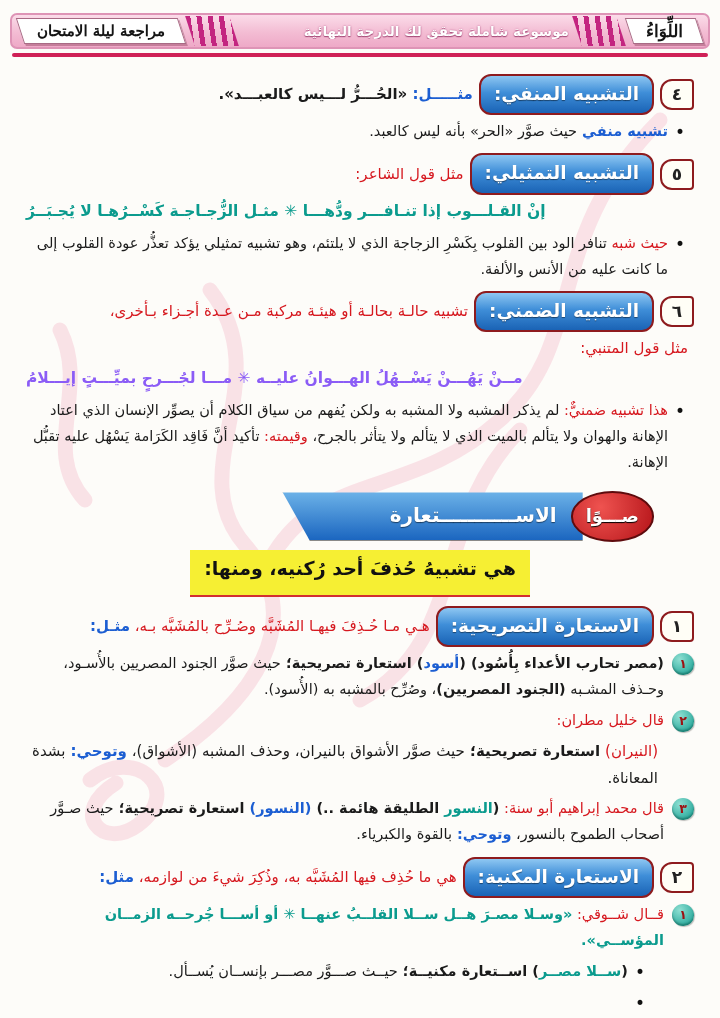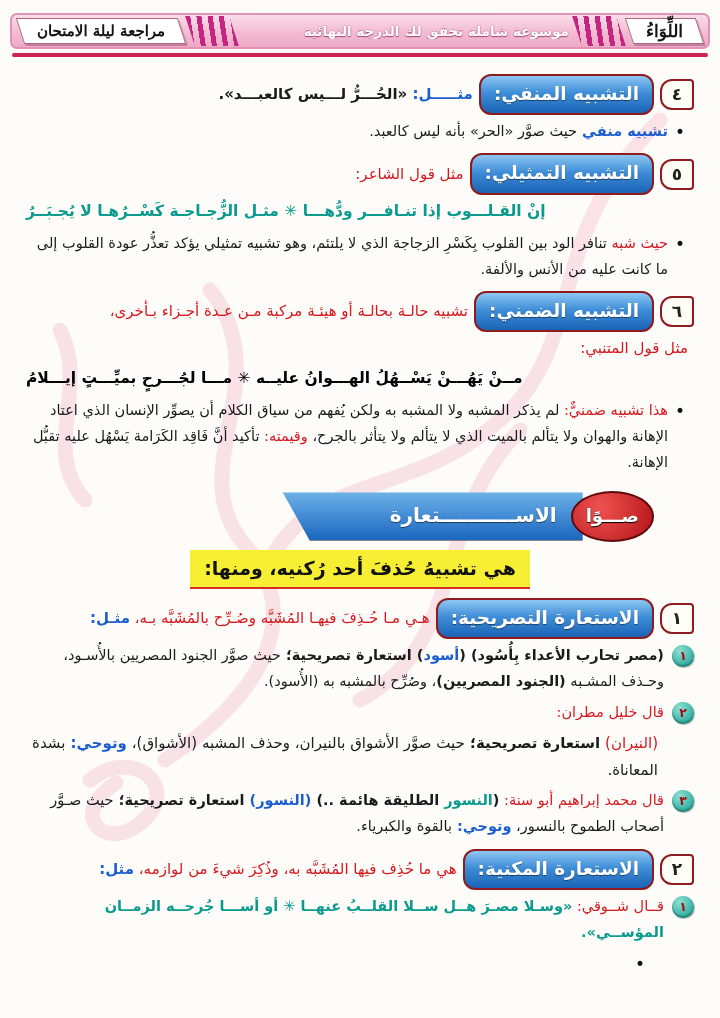--- a/index.html
+++ b/index.html
@@ -59,21 +59,21 @@
 
   .bullet { position:relative; padding:0 26px 0 4px; margin:1px 0 5px; }
   .bullet::before { content:"•"; position:absolute; right:9px; top:-1px; font-size:17px; color:#111; }
 
   .verse { text-align:left; font-weight:bold; font-size:15.5px; margin:3px 0 4px; letter-spacing:.2px; }
 
   .b    { font-weight:bold; color:#1b1b1b; }
   .red  { color:#d6181f; font-weight:normal;margin-top:25px; }
   .blue { color:#1c5ed2; font-weight:bold; }
   .teal { color:#0b9b8e; font-weight:bold; }
-  .navy { color:#000000; font-weight:bold;margin-top:44px; }
+  .navy { color:#8b5cf6; font-weight:bold;margin-top:44px; }
   .u-blue { text-decoration-color:#1c5ed2; text-decoration-thickness:2px; }
 
   
   .banner-row { display:flex; align-items:center; margin:16px 40px 6px 0; }
   .badge {
     z-index:3; flex:0 0 auto;
     background:radial-gradient(circle at 35% 30%,#ef5350,#b31217);
     border:2px solid #5e0b0d; border-radius:50%;
     color:#fff; font-weight:bold; font-size:18px; padding:7px 13px;
     text-shadow:0 1px 1px #000;
@@ -83,21 +83,21 @@
     background:linear-gradient(180deg,#6cb2e8,#1b66c0);
     clip-path:polygon(0 0,100% 0,100% 100%,9% 100%);
     color:#fff; font-weight:bold; font-size:20px; text-align:right;
     padding:5px 26px 7px 34px;
     filter:drop-shadow(1px 0 0 #1a1a1a) drop-shadow(-1px 0 0 #1a1a1a) drop-shadow(0 1px 0 #1a1a1a) drop-shadow(0 -1px 0 #1a1a1a);
     text-shadow:0 1px 1px rgba(0,0,0,.5);
   }
   .hl-row { text-align:center; margin:8px 0 6px; }
   .hl {
     display:inline-block; background:#f6ef33; border-bottom:2.5px solid #d32f2f;
-    font-weight:bold; font-size:19px; color:#111; padding:1px 14px 2px;
+    font-weight:bold; font-size:19px; color:#111; padding:1px 14px 10px;
   }
 
   .ex { display:flex; gap:8px; margin:3px 0 5px; align-items:flex-start; }
   .drop-num {
     flex:0 0 auto; width:22px; height:22px; margin-top:3px;
     background:radial-gradient(circle at 35% 28%,#8fdfd2,#0e9b8e);
     border-radius:50% 50% 48% 50%; box-shadow:inset 0 -2px 2px rgba(0,60,50,.4), 1px 1px 1px rgba(0,0,0,.25);
     color:#9c1113; font-weight:bold; font-size:12.5px; text-align:center; line-height:22px;
   }
   .ex p { flex:1; }
@@ -192,17 +192,18 @@
       <span class="num-box">٢</span>
       <span class="pill">الاستعارة المكنية:</span>
       <span class="lead"><span class="red">هي ما حُذِف فيها المُشَبَّه به، وذُكِرَ شيءَ من لوازمه، </span><span class="blue">مثل:</span></span>
     </div>
 
     <div class="ex">
       <span class="drop-num">١</span>
       <p><span class="red">قــال شــوقي: </span><span class="teal">«وسـلا مصـرَ هــل ســلا القلــبُ عنهــا ✳ أو أســـا جُرحــه الزمــان المؤســي».</span></p>
     </div>
 
+    <div class="bullet" style="margin-right:40px"><span class="b">(</span><span class="teal">ســلا مصــر</span><span class="b">) </span><span class="b">اســتعارة مكنيــة؛ </span><span>حيــث صـــوَّر مصـــر بإنســان يُســأل.</span></div>
     <div class="bullet" style="margin-right:40px"></div>
 
   </main>
 
 </div>
 
 </body></html>

